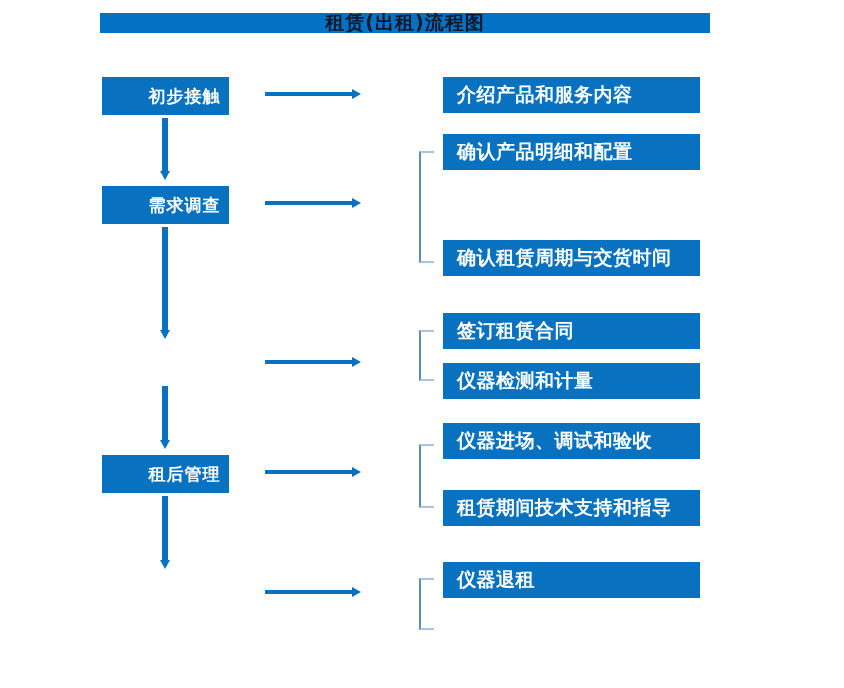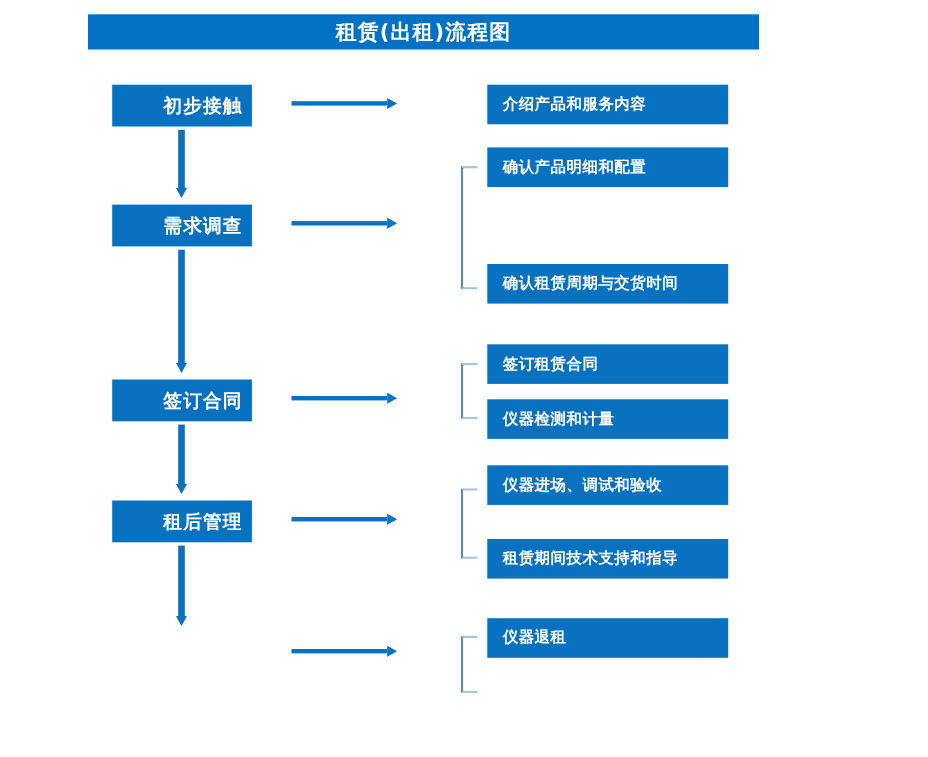--- a/index.html
+++ b/index.html
@@ -16,26 +16,26 @@
   }
   #canvas {
     position: absolute;
     left: 0;
     top: 0;
     width: 844px;
     height: 688px;
   }
   .title-bar {
     position: absolute;
-    left: 80px;
+    left: 100px;
     top: 13px;
     width: 610px;
-    height: 32px;
+    height: 20px;
     background: #0472c4;
-    color: #ffffff;
+    color: #0f172a;
     font-size: 19px;
     font-weight: bold;
     display: flex;
     align-items: center;
     justify-content: center;
     letter-spacing: 1px;
   }
   .node {
     position: absolute;
     background: #0872c0;
@@ -49,23 +49,23 @@
   .node.left {
     left: 102px;
     width: 127px;
     height: 38px;
     font-size: 17px;
     justify-content: center;
     letter-spacing: 1px;
   }
   .node.right {
     left: 443px;
-    width: 219px;
+    width: 257px;
     height: 36px;
-    font-size: 14px;
+    font-size: 19px;
     justify-content: flex-start;
     padding-left: 14px;
     letter-spacing: 0.5px;
   }
   
   .v-arrow {
     position: absolute;
     left: 160px;
     width: 10px;
   }
@@ -147,21 +147,20 @@
   </div>
   <div class="bracket" style="top:151px;height:112px"></div>
   <div class="node right" style="top:134px">确认产品明细和配置</div>
   <div class="node right" style="top:240px">确认租赁周期与交货时间</div>
 
   <div class="v-arrow" style="top:227px;height:112px">
     <div class="shaft" style="height:103px"></div>
     <div class="head" style="top:103px"></div>
   </div>
 
-  <div class="node left" style="top:345px">签订合同</div>
   <div class="h-arrow" style="top:357px">
     <div class="shaft"></div>
     <div class="head"></div>
   </div>
   <div class="bracket" style="top:330px;height:51px"></div>
   <div class="node right" style="top:313px">签订租赁合同</div>
   <div class="node right" style="top:363px">仪器检测和计量</div>
 
   <div class="v-arrow" style="top:386px;height:63px">
     <div class="shaft" style="height:54px"></div>

